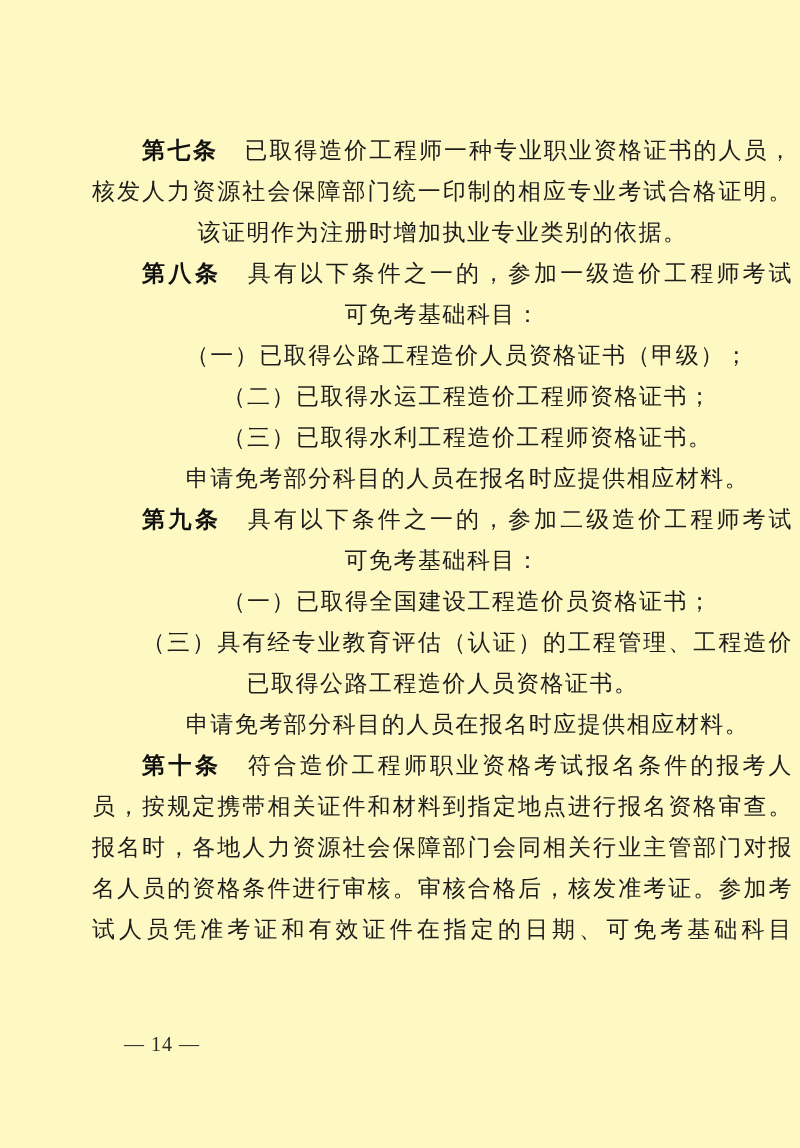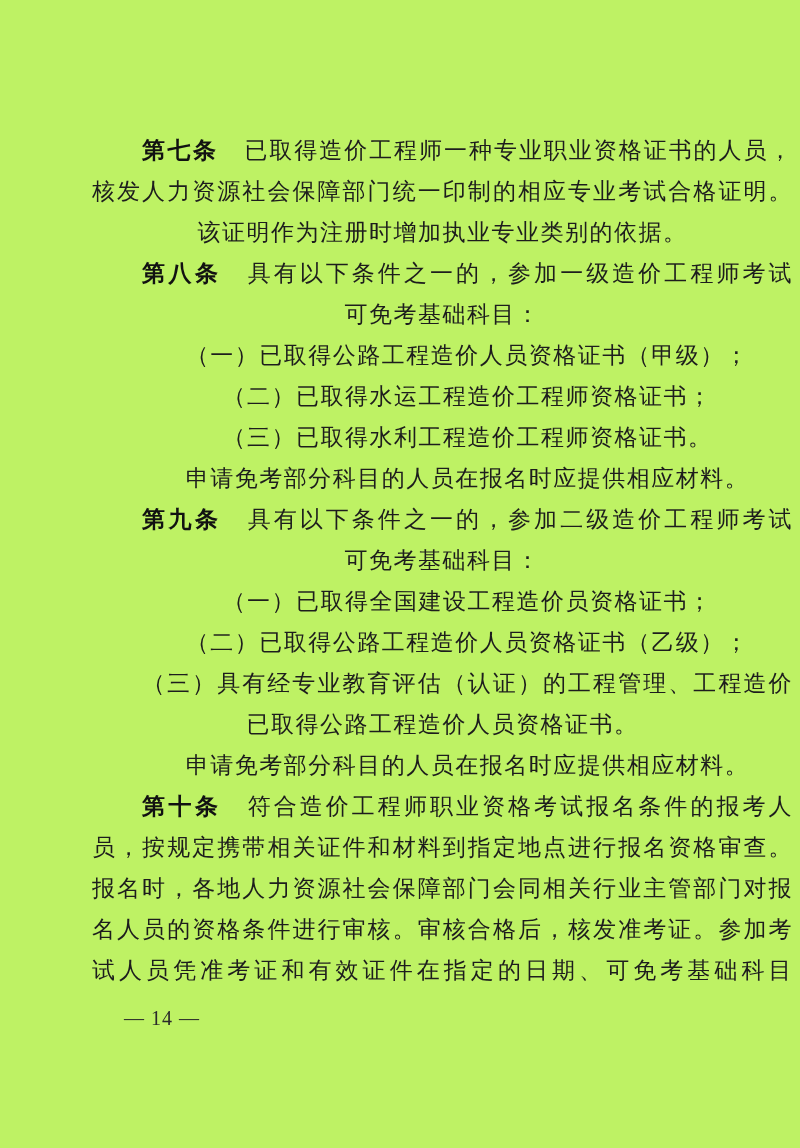--- a/index.html
+++ b/index.html
@@ -4,21 +4,21 @@
 <style>
   html, body {
     margin: 0;
     padding: 0;
     background: #ffffff;
   }
   .page {
     position: relative;
     width: 800px;
     height: 1148px;
-    background: #bef264;
+    background: #fef9c3;
     overflow: hidden;
     font-family: "Liberation Serif", serif;
   }
   .content {
     position: absolute;
     left: 92px;
     top: 130px;
     width: 701px;
     color: #1d1d1d;
     font-size: 23px;
@@ -46,21 +46,21 @@
   .lbl {
     font-family: "Liberation Sans", sans-serif;
     font-weight: 700;
     color: #111111;
     margin-right: 26px;
     letter-spacing: 2px;
   }
   .footer {
     position: absolute;
     left: 124px;
-    top: 1007px;
+    top: 1033px;
     font-size: 20px;
     color: #2a2a2a;
     letter-spacing: 1px;
     font-family: "Liberation Serif", serif;
   }
 </style>
 </head>
 <body>
 
 <div class="page">
@@ -92,23 +92,20 @@
 
     <div class="para">
       <div class="ln first jf"><span class="lbl">第九条</span><span>具有以下条件之一的，参加二级造价工程师考试</span></div>
       <div class="ln">可免考基础科目：</div>
     </div>
 
     <div class="para">
       <div class="ln first">（一）已取得全国建设工程造价员资格证书；</div>
     </div>
     <div class="para">
-      <div class="ln first">（二）已取得公路工程造价人员资格证书（乙级）；</div>
-    </div>
-    <div class="para">
       <div class="ln first jf">（三）具有经专业教育评估（认证）的工程管理、工程造价</div>
       <div class="ln">已取得公路工程造价人员资格证书。</div>
     </div>
     <div class="para">
       <div class="ln first">申请免考部分科目的人员在报名时应提供相应材料。</div>
     </div>
 
     <div class="para">
       <div class="ln first jf"><span class="lbl">第十条</span><span>符合造价工程师职业资格考试报名条件的报考人</span></div>
       <div class="ln jf">员，按规定携带相关证件和材料到指定地点进行报名资格审查。</div>

